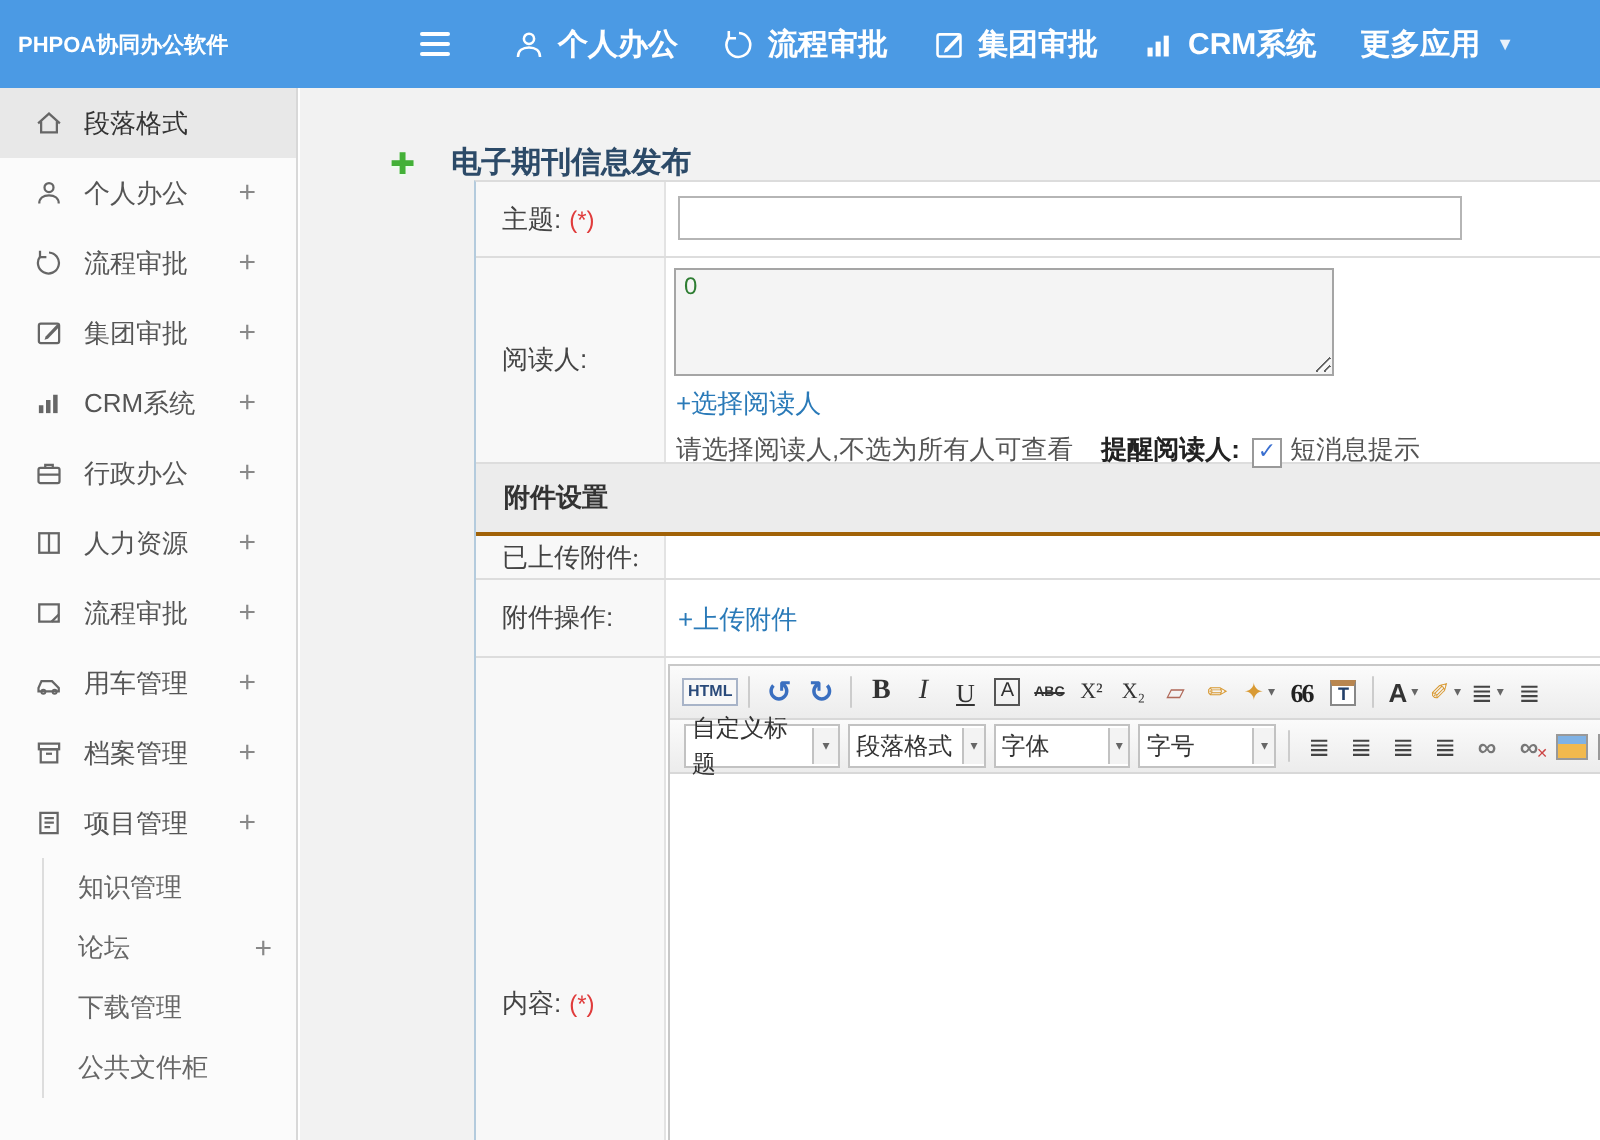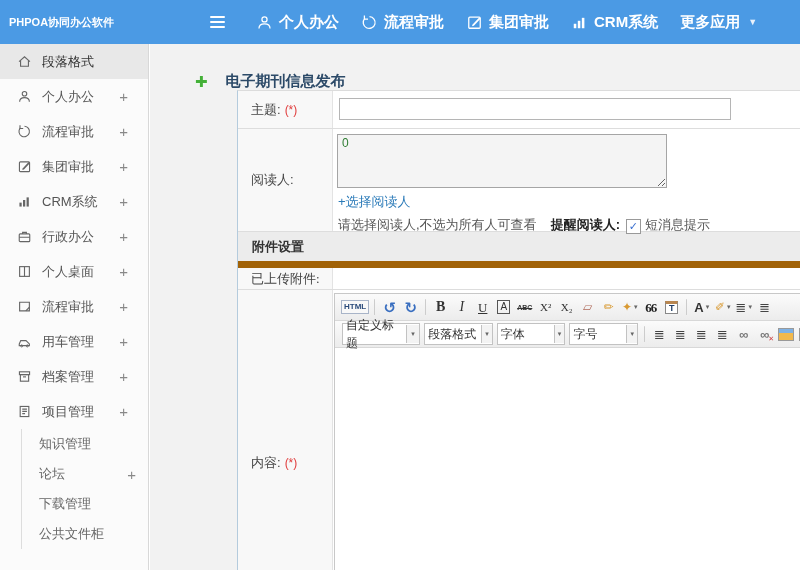--- a/index.html
+++ b/index.html
@@ -37,21 +37,21 @@
   
   .ftable{position:absolute;left:87px;top:46px;right:0;bottom:-180px;background:#fff;
     border-top:1px solid #dcdcdc;border-left:1px solid #b4cbdd;}
   .row{display:flex;border-bottom:1px solid #ddd;box-sizing:border-box;}
   .cl{width:95px;flex:0 0 95px;background:#f8f8f8;border-right:1px solid #e3e3e3;
     padding-left:13px;display:flex;align-items:center;color:#444;box-sizing:border-box;}
   .cl em{font-style:normal;color:#e03c3c;font-size:12px;margin-left:4px;}
   .cc{flex:1;background:#fff;position:relative;overflow:visible;}
   .r-subject{height:38px;}
   .r-readers{height:103px;}
-  .r-sect{height:36px;border-bottom:7px solid #a16207;}
+  .r-sect{height:36px;border-bottom:2px solid #a16207;}
   .sect{flex:1;background:#ececec;display:flex;align-items:center;padding-left:14px;
     font-weight:bold;color:#333;}
   .r-uploaded{height:22px;font-family:Liberation Serif, serif;}
   .r-attachop{height:39px;}
   .r-content{height:346px;}
   .subject-input{display:block;margin:7px 0 0 6px;width:382px;height:20px;border:1px solid #b5b5b5;
     font-size:13px;padding:0 4px;background:#fff;font-family:inherit;}
   .readers-ta{display:block;margin:5px 0 0 4px;width:320px;height:50px;background:#f4f4f4;
     border:1px solid #a5a5a5;color:#2e7d32;font-size:12px;padding:1px 4px;resize:both;font-family:inherit;}
   a.blue-link{color:#2a7ab8;text-decoration:none;cursor:pointer;font-size:13px;}
@@ -242,21 +242,21 @@
       <svg>
           <use href="#i-briefcase" xlink:href="#i-briefcase"></use>
         </svg>
       <span class="s-label">行政办公</span>
       <span class="s-exp">+</span>
     </div>
       <div class="s-item">
       <svg>
           <use href="#i-book" xlink:href="#i-book"></use>
         </svg>
-      <span class="s-label">个人桌面</span>
+      <span class="s-label">人力资源</span>
       <span class="s-exp">+</span>
     </div>
       <div class="s-item">
       <svg>
           <use href="#i-doc" xlink:href="#i-doc"></use>
         </svg>
       <span class="s-label">流程审批</span>
       <span class="s-exp">+</span>
     </div>
       <div class="s-item">
@@ -342,20 +342,28 @@
       <div class="sect">附件设置</div>
     </div>
 
     <div class="row r-uploaded">
       <div class="cl">
         <span>已上传附件:</span>
       </div>
       <div class="cc"></div>
     </div>
 
+    <div class="row r-attachop">
+      <div class="cl">
+        <span>附件操作:</span>
+      </div>
+      <div class="cc">
+        <a class="blue-link upload-link">+上传附件</a>
+      </div>
+    </div>
 
     <div class="row r-content">
       <div class="cl">
         <span>内容:</span>
         <em>(*)</em>
       </div>
       <div class="cc">
         <div class="editor">
           <div class="tb">
 

